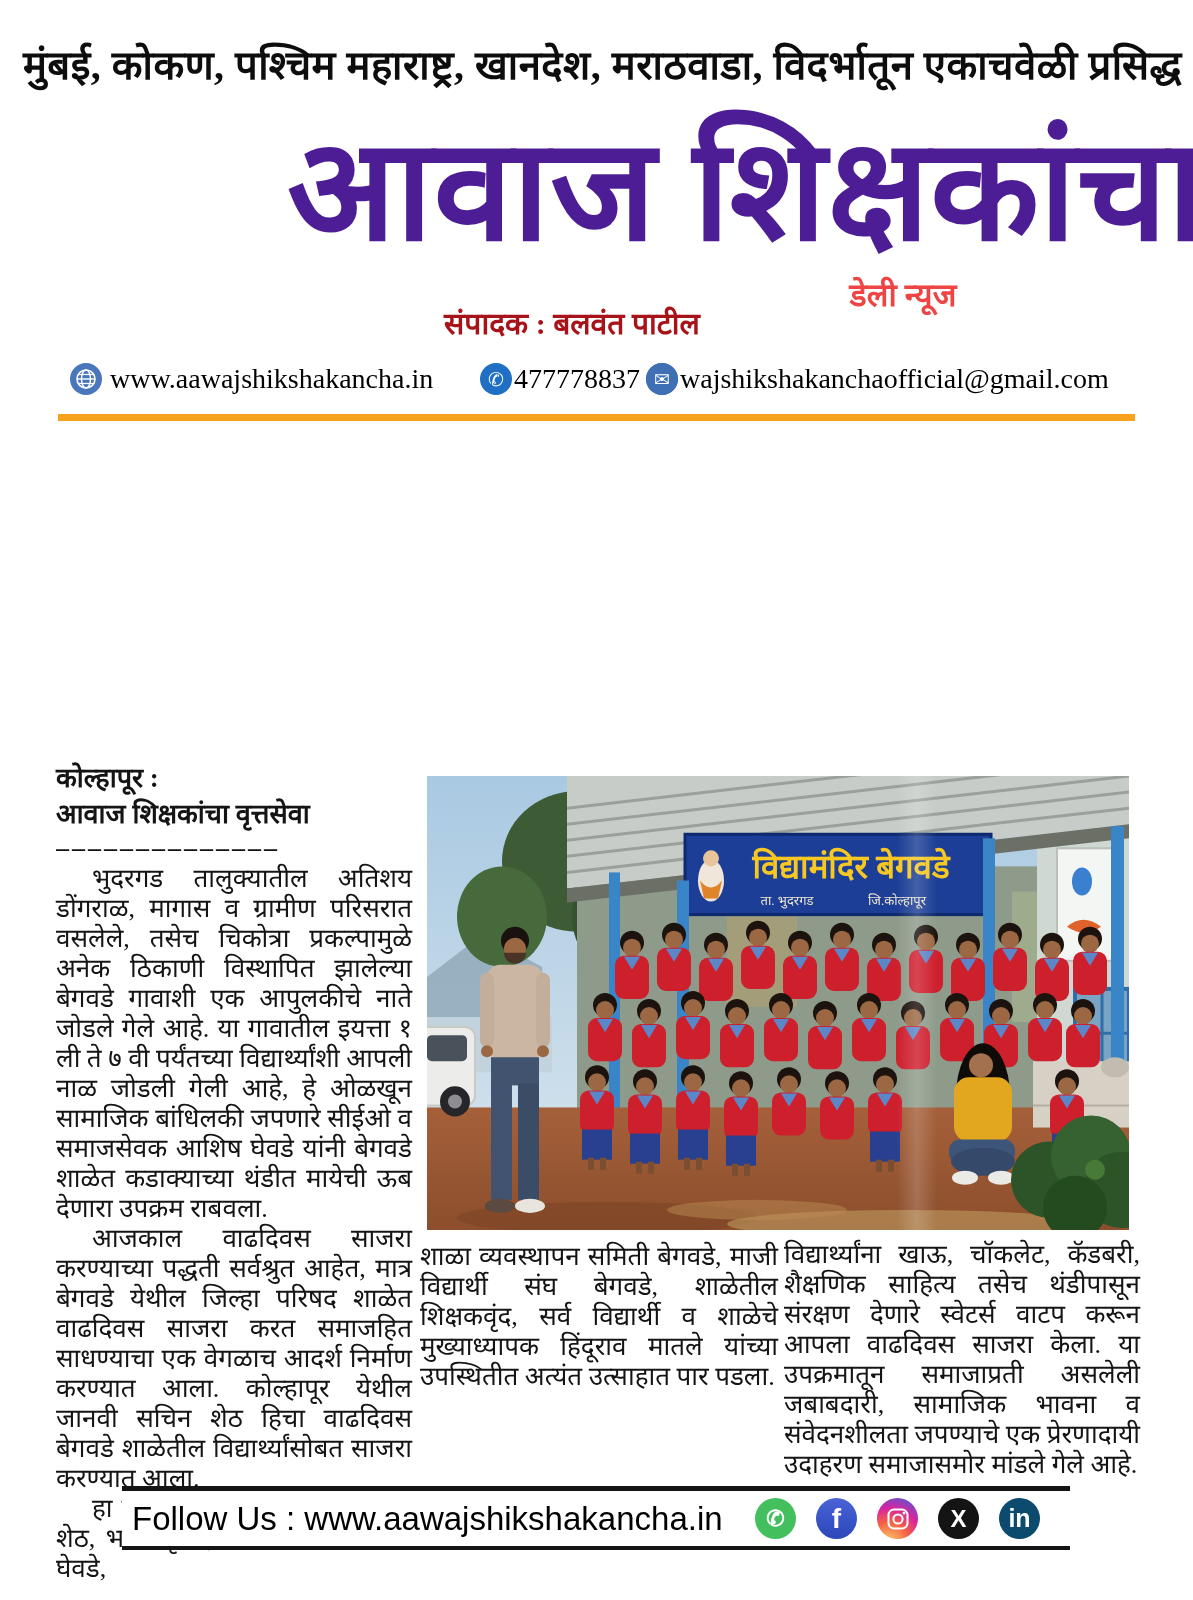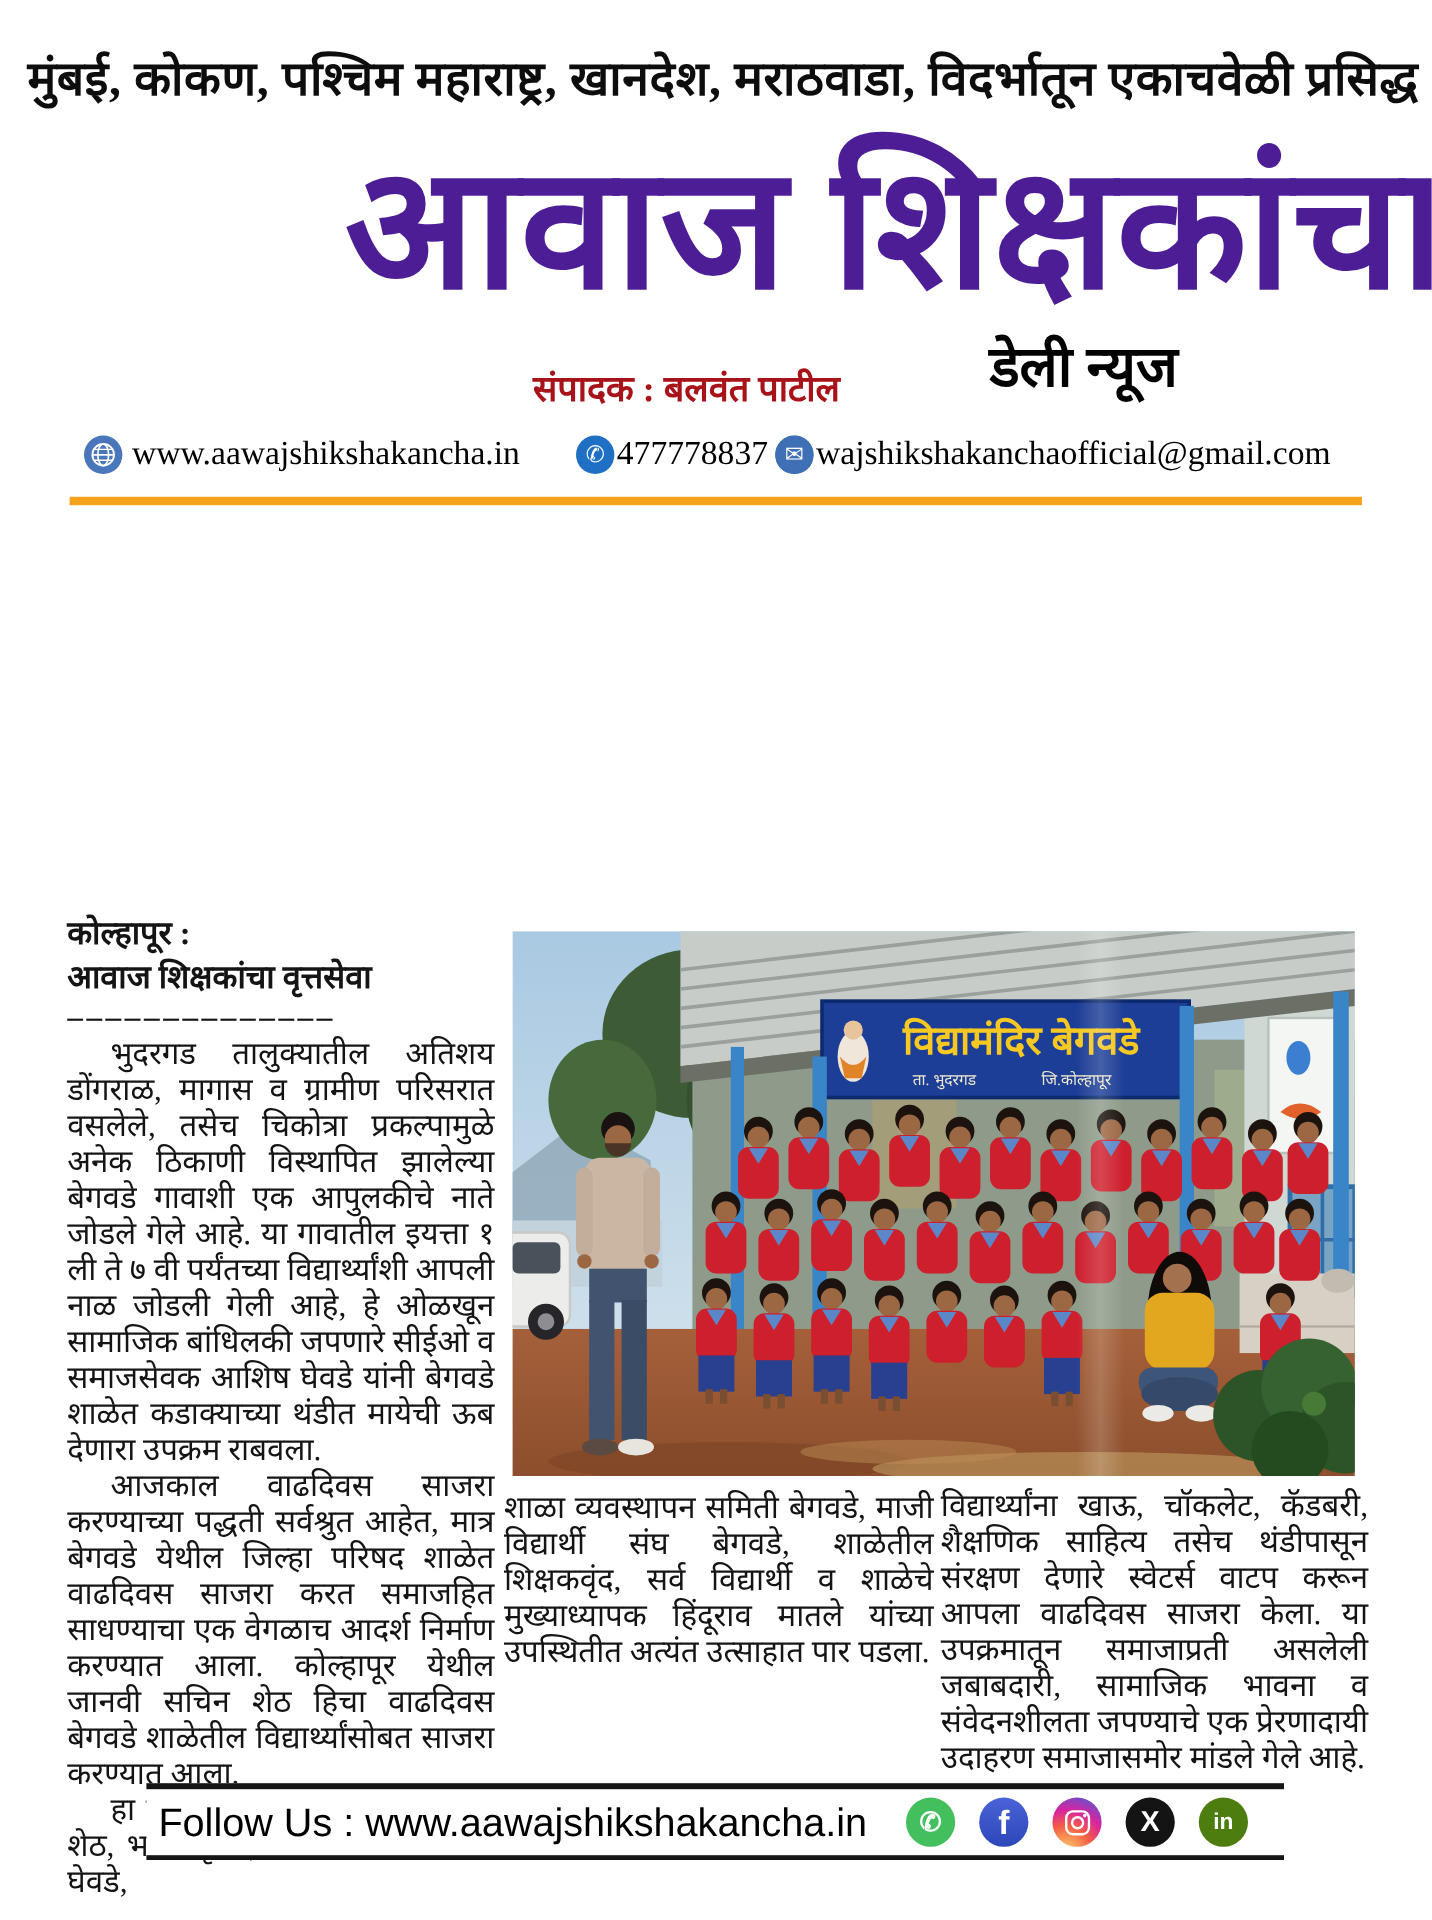--- a/index.html
+++ b/index.html
@@ -17,21 +17,21 @@
     position:absolute; top:96px; left:0; right:0; text-align:right;
     font-size:142px; font-weight:700; color:#4c1d95; line-height:1.35;
     letter-spacing:1px; margin:0;
   }
   .editor-line {
     position:absolute; top:302px; left:372px; width:400px; text-align:center;
     font-size:30px; font-weight:bold; color:#a81219;
   }
   .edition-label {
     position:absolute; top:272px; left:788px; width:230px; text-align:center;
-    font-size:47px; font-weight:bold; color:#000000;
+    font-size:32px; font-weight:bold; color:#ef4444;
   }
   .contact-bar { position:absolute; top:363px; left:58px; width:1077px; height:44px; }
   .contact-item { position:absolute; top:0; display:flex; gap:8px;
     font-size:28px; color:#000; }
   .contact-item.website { left:12px; }
   .contact-item.phone   { left:422px; }
   .contact-item.email   { left:588px; }
   .c-icon {
     width:32px; height:32px; border-radius:50%; background:#4a77bb; color:#fff;
     display:flex; align-items:center; justify-content:center; flex:0 0 auto;
@@ -74,21 +74,21 @@
   .social-row { margin-left:auto; display:flex; align-items:center; gap:20px; padding-right:30px; }
   .s-icon {
     width:41px; height:41px; border-radius:50%; color:#fff;
     display:flex; align-items:center; justify-content:center;
     font-family:"Liberation Sans", sans-serif; font-weight:bold; font-size:22px;
   }
   .s-whatsapp { background:#43bf5e; }
   .s-facebook { background:linear-gradient(180deg,#4a63d8,#2b47b8); font-size:28px; }
   .s-instagram { background:radial-gradient(circle at 28% 110%, #fdd36b 0%, #f55e45 40%, #d6249f 65%, #4f5bd5 95%); }
   .s-x { background:#141414; font-size:24px; }
-  .s-linkedin { background:#4d7c0f; font-size:19px; }
+  .s-linkedin { background:#0c4a6e; font-size:25px; }
 </style>
 </head>
 <body>
 
 <div class="page">
 
   <div class="strapline">मुंबई, कोकण, पश्चिम महाराष्ट्र, खानदेश, मराठवाडा, विदर्भातून एकाचवेळी प्रसिद्ध</div>
 
   <h1 class="masthead">आवाज शिक्षकांचा</h1>
 

